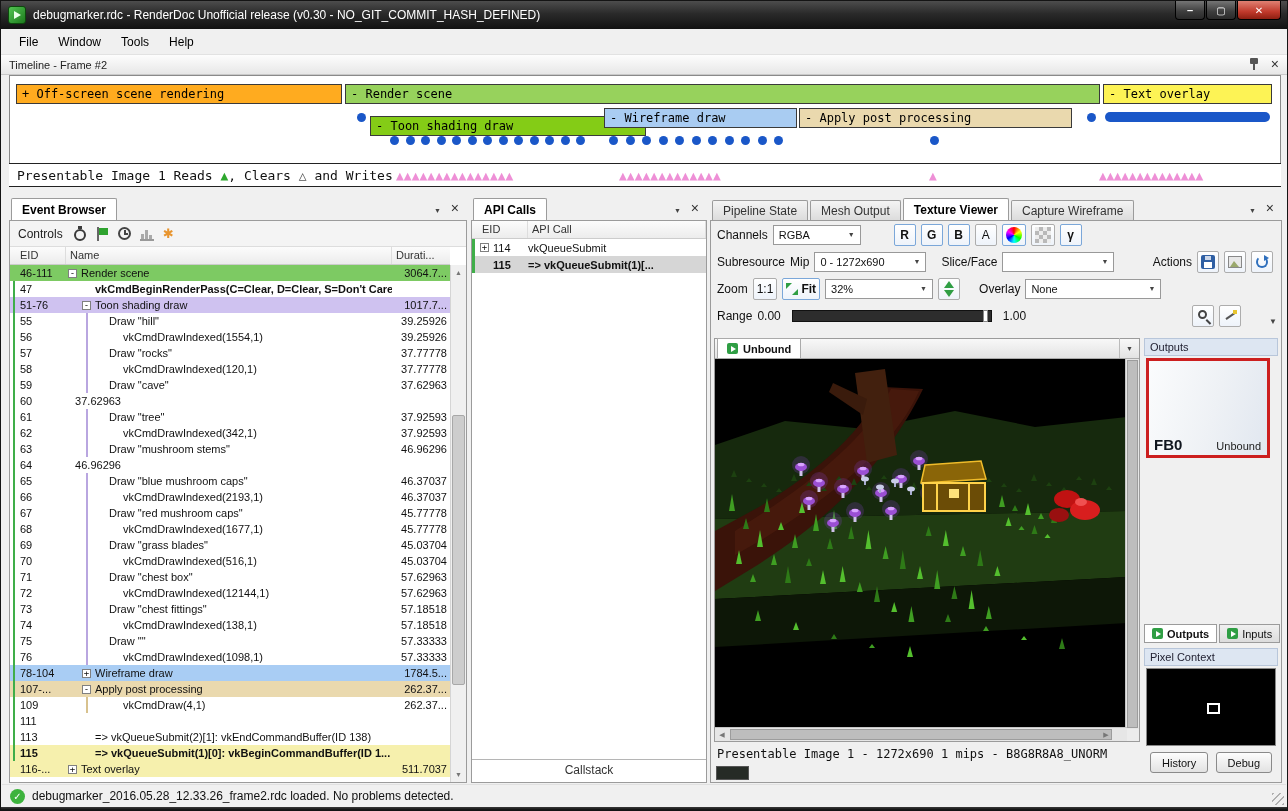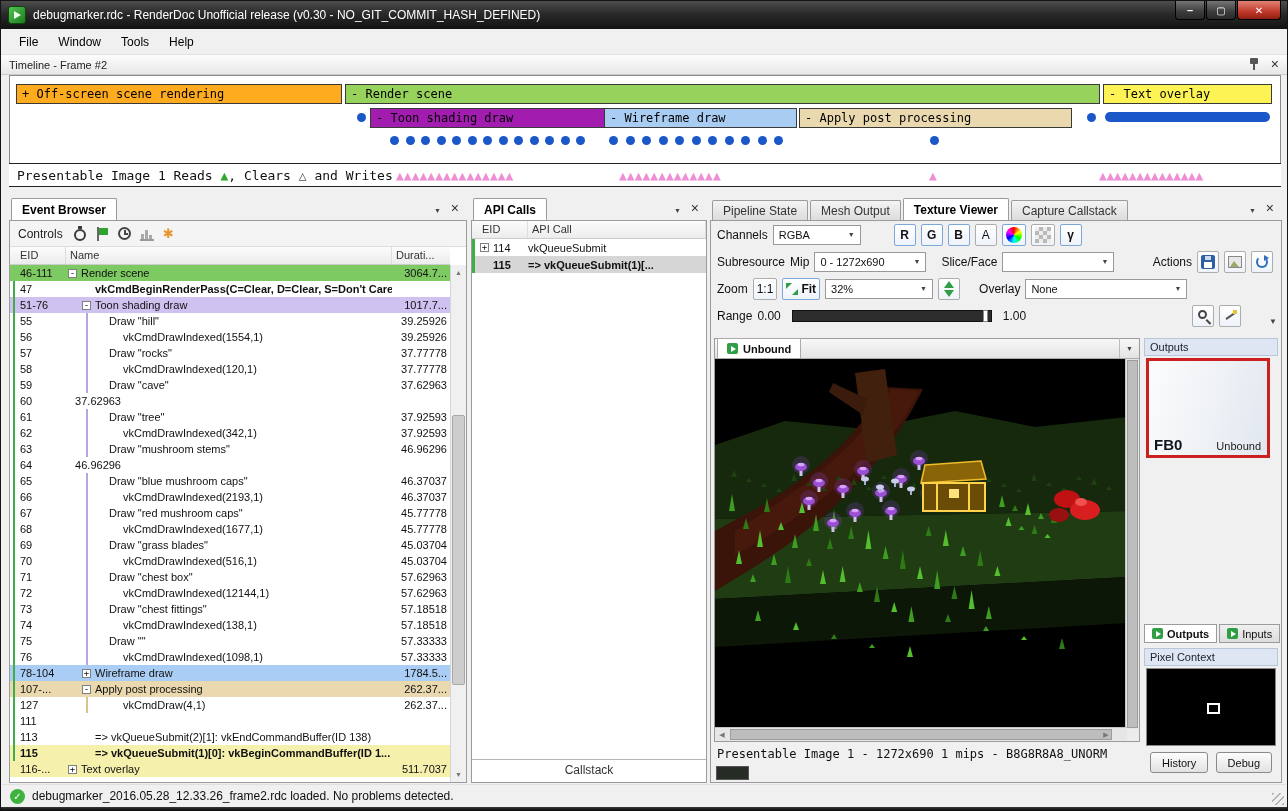--- a/index.html
+++ b/index.html
@@ -236,21 +236,21 @@
   </div>
 
   <div class="tl-body" id="tl-canvas">
     <div class="presentable">
       <span class="pres-text"><span>Presentable Image 1 Reads </span><span class="tri-read">▲</span><span>, Clears </span><span class="tri-clear">△</span><span> and Writes</span></span>
       <span id="pres-tris"><span class="tri-cluster" style="left: 387px; color: rgb(238, 143, 214); letter-spacing: 0px;">▲▲▲▲▲▲▲▲▲▲▲▲▲▲▲</span><span class="tri-cluster" style="left: 610px; color: rgb(238, 143, 214); letter-spacing: 0px;">▲▲▲▲▲▲▲▲▲▲▲▲▲</span><span class="tri-cluster" style="left: 920px; color: rgb(238, 143, 214); letter-spacing: -13px;">▲</span><span class="tri-cluster" style="left: 1090px; color: rgb(238, 143, 214); letter-spacing: -0.4px;">▲▲▲▲▲▲▲▲▲▲▲▲▲▲</span></span>
     </div>
   <div class="tl-bar" style="left: 335px; top: 8px; width: 755px; background: rgb(151, 210, 92);">- Render scene</div>
       <div class="tl-bar" style="left: 6px; top: 8px; width: 326px; background: rgb(255, 171, 31);">+ Off-screen scene rendering</div>
       <div class="tl-bar" style="left: 1093px; top: 8px; width: 169px; background: rgb(253, 243, 85);">- Text overlay</div>
-      <div class="tl-bar" style="left: 360px; top: 32px; width: 276px; background: #a21caf;">- Toon shading draw</div>
+      <div class="tl-bar" style="left: 360px; top: 40px; width: 276px; background: #84cc16;">- Toon shading draw</div>
       <div class="tl-bar" style="left: 594px; top: 32px; width: 193px; background: rgb(169, 204, 242);">- Wireframe draw</div>
       <div class="tl-bar" style="left: 789px; top: 32px; width: 273px; background: rgb(234, 217, 174);">- Apply post processing</div>
       <div class="tl-dot" style="left: 347px; top: 37px; background: rgb(26, 87, 200);"></div>
       <div class="tl-dot" style="left: 1077px; top: 37px; background: rgb(26, 87, 200);"></div>
       <div class="tl-dot" style="left: 380px; top: 60px; background: rgb(26, 87, 200);"></div>
       <div class="tl-dot" style="left: 395.5px; top: 60px; background: rgb(26, 87, 200);"></div>
       <div class="tl-dot" style="left: 411px; top: 60px; background: rgb(26, 87, 200);"></div>
       <div class="tl-dot" style="left: 426.5px; top: 60px; background: rgb(26, 87, 200);"></div>
       <div class="tl-dot" style="left: 442px; top: 60px; background: rgb(26, 87, 200);"></div>
       <div class="tl-dot" style="left: 457.5px; top: 60px; background: rgb(26, 87, 200);"></div>
@@ -605,21 +605,21 @@
             </div>
             <div class="ev-name" style="padding-left: 16px;">
               <span class="exp">-</span>
               <span>Apply post processing</span>
             </div>
             <div class="ev-dur">262.37...</div>
           </div>
           <div class="ev-row">
             <div class="ev-eid">
               <span class="guide" style="left: 3px; background: rgb(63, 174, 73);"></span>
-              <span>127</span>
+              <span>109</span>
             </div>
             <div class="ev-name" style="padding-left: 44px;">
               <span class="guide" style="left: 20px; background: rgb(216, 194, 142);"></span>
               <span class="sp"></span>
               <span>vkCmdDraw(4,1)</span>
             </div>
             <div class="ev-dur">262.37...</div>
           </div>
           <div class="ev-row">
             <div class="ev-eid">
@@ -712,21 +712,21 @@
           <div class="tab">
             <span>Pipeline State</span>
           </div>
           <div class="tab">
             <span>Mesh Output</span>
           </div>
           <div class="tab active">
             <span>Texture Viewer</span>
           </div>
           <div class="tab">
-            <span>Capture Callstack</span>
+            <span>Capture Wireframe</span>
           </div>
         </div>
       <div class="tabbar-ctrls">
         <span class="gl-down"></span>
         <span class="gl-x"></span>
       </div>
     </div>
     <div class="panel-body tvb">
 
       <div class="tv-row">
@@ -792,21 +792,21 @@
             <span style="margin-left:3px">Fit</span>
           </div>
         <div class="combo" style="width:108px">
             <span>32%</span>
             <span class="arrow">▼</span>
           </div>
         <div class="sq plain">
             <span class="ic-sync"></span>
           </div>
         <span class="lbl" style="margin-left:14px">Overlay</span>
-        <div class="combo" style="width:162px">
+        <div class="combo" style="width:136px">
             <span>None</span>
             <span class="arrow">▼</span>
           </div>
       </div>
 
       <div class="tv-row" style="position:relative">
         <span class="lbl">Range</span>
         <span class="lbl">0.00</span>
         <div class="range-track" style="margin-left:6px">
           <div class="range-handle" style="left:96%"></div>

